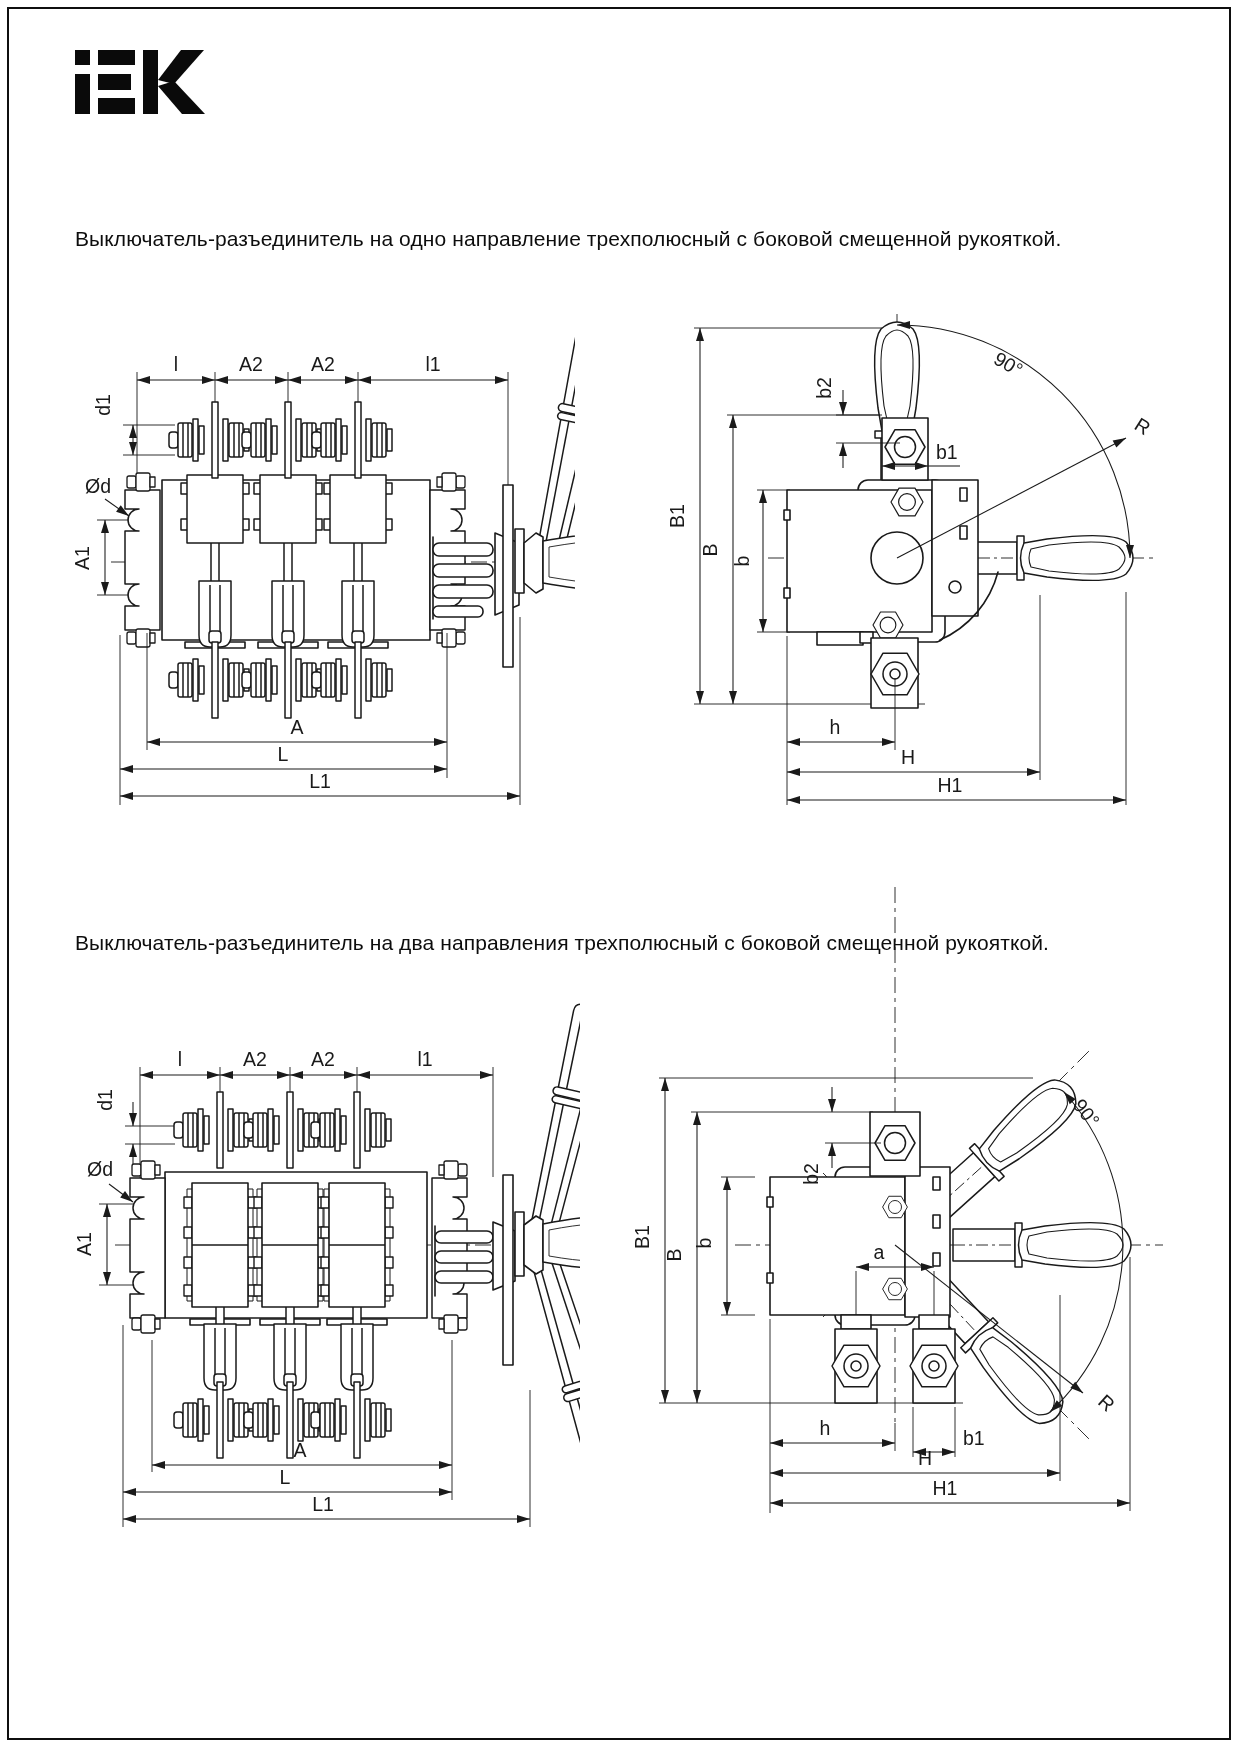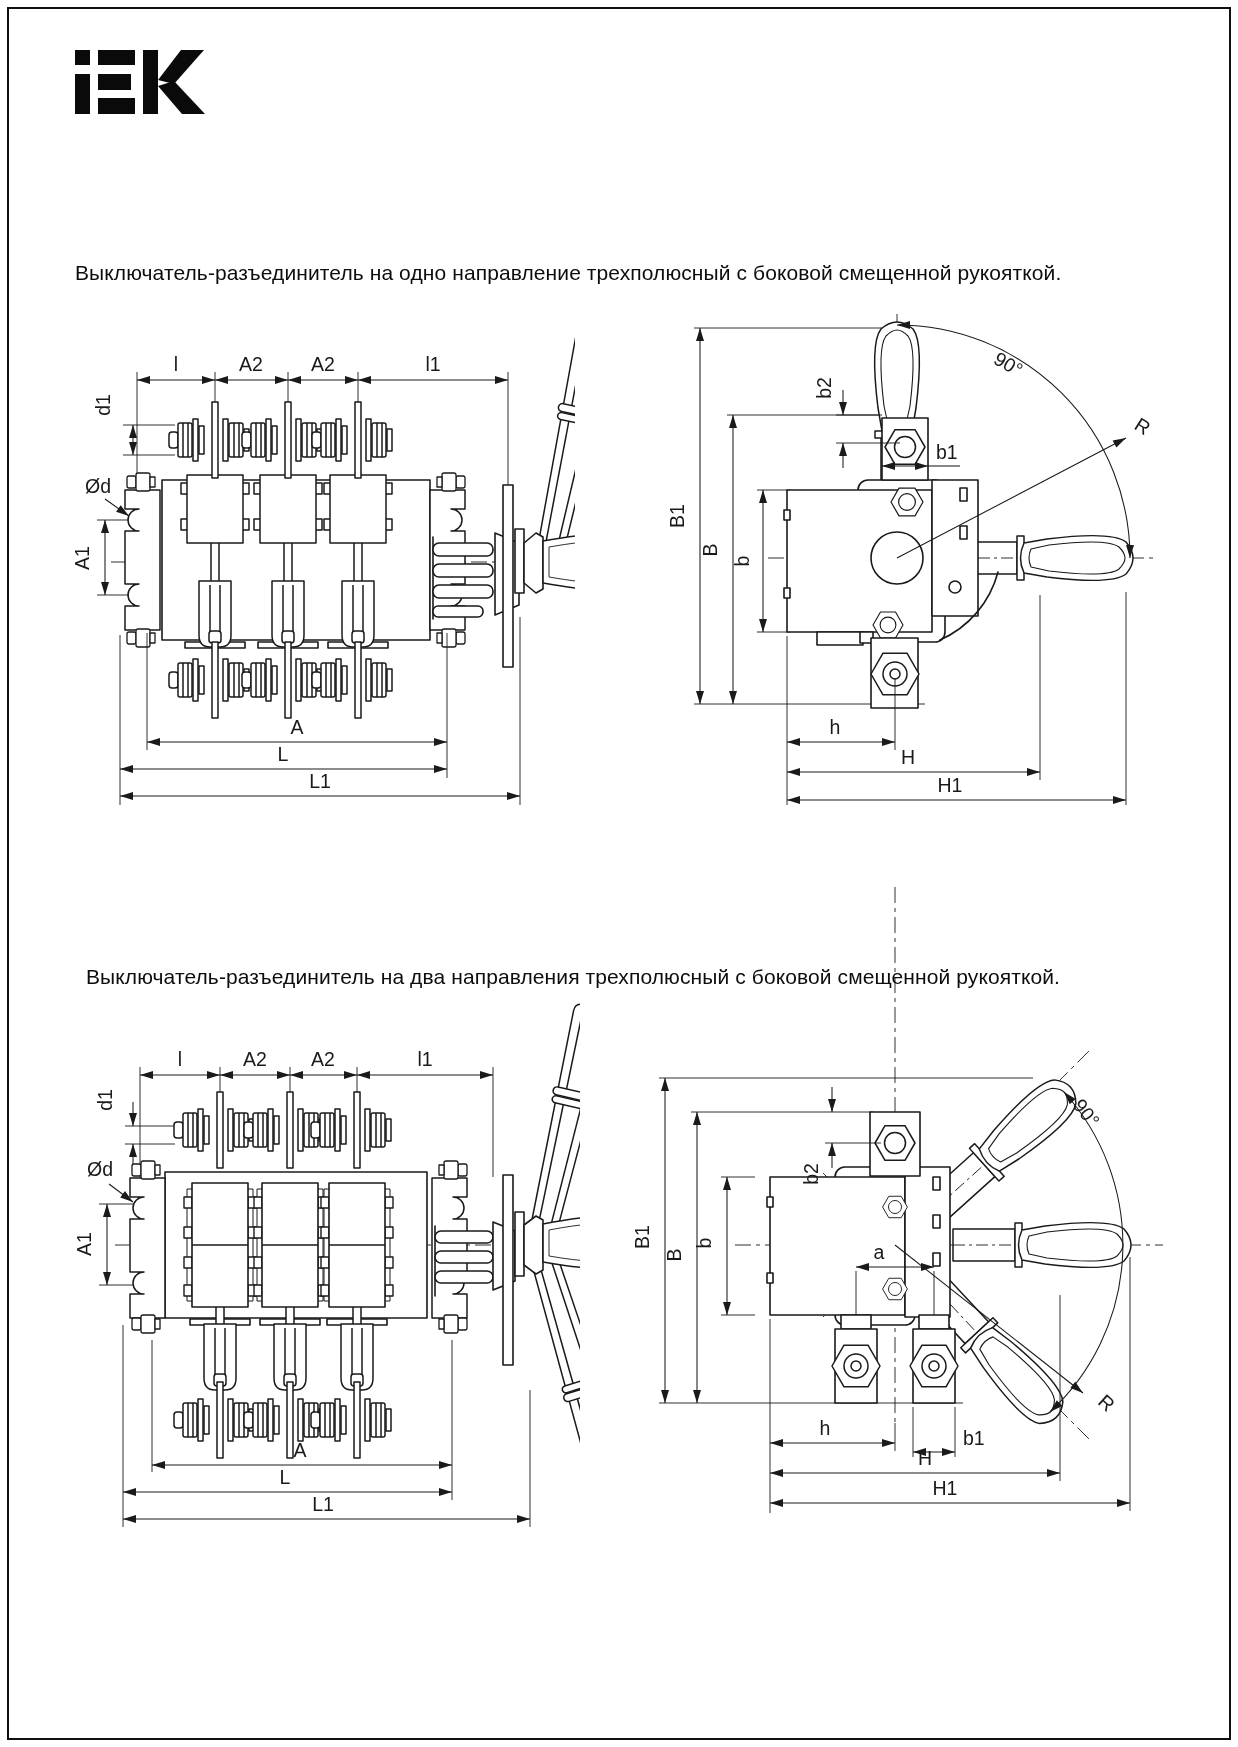--- a/index.html
+++ b/index.html
@@ -1,20 +1,20 @@
 <!DOCTYPE html>
 <html><head>
 <meta charset="utf-8">
 <style>
   html,body{margin:0;padding:0;background:#e8e8e8;}
   #page{position:relative;width:1238px;height:1747px;background:#ffffff;overflow:hidden;
         font-family:"Liberation Sans",sans-serif;color:#111;}
   #frame{position:absolute;left:7px;top:7px;right:7px;bottom:7px;border:2px solid #0f0f0f;}
   .abs{position:absolute;}
-  .title{font-size:21px;letter-spacing:0.1px;white-space:nowrap;color:#0d0d0d;margin-top:34px;}
+  .title{font-size:21px;letter-spacing:0.1px;white-space:nowrap;color:#0d0d0d;}
   .caption{font-size:21px;white-space:nowrap;color:#0d0d0d;}
   svg{display:block;}
   .s {fill:none;stroke:#1a1a1a;stroke-width:1.6;stroke-linejoin:round;stroke-linecap:round;}
   .sw{fill:#ffffff;stroke:#1a1a1a;stroke-width:1.6;stroke-linejoin:round;}
   .d {fill:none;stroke:#1a1a1a;stroke-width:1.05;}
   .thin{fill:none;stroke:#1a1a1a;stroke-width:0.9;}
   .cl{fill:none;stroke:#1a1a1a;stroke-width:0.9;stroke-dasharray:16 5 4 5;}
   .t {font-family:"Liberation Sans",sans-serif;font-size:19.5px;fill:#1a1a1a;text-anchor:middle;}
   .ts{font-family:"Liberation Sans",sans-serif;font-size:19.5px;fill:#1a1a1a;text-anchor:start;}
 </style>
@@ -255,21 +255,21 @@
 
     <path class="thin" d="M177,356 V530 M285,398 V470 M430,315 V500 M516,312 V528"></path>
     <line class="d" x1="177" y1="462" x2="285" y2="462" marker-start="url(#arr)" marker-end="url(#arr)"></line>
     <text class="t" x="225" y="454">h</text>
     <line class="d" x1="177" y1="492" x2="430" y2="492" marker-start="url(#arr)" marker-end="url(#arr)"></line>
     <text class="t" x="298" y="484">H</text>
     <line class="d" x1="177" y1="520" x2="516" y2="520" marker-start="url(#arr)" marker-end="url(#arr)"></line>
     <text class="t" x="340" y="512">H1</text>
   </svg>
 
-  <div class="abs title" style="left:86px;top:931px">Выключатель-разъединитель на два направления трехполюсный с боковой смещенной рукояткой.</div>
+  <div class="abs title" style="left:75px;top:931px">Выключатель-разъединитель на два направления трехполюсный с боковой смещенной рукояткой.</div>
 
   <svg class="abs" style="left:75px;top:950px" width="505" height="580" viewBox="0 0 505 580">
     <path class="thin" d="M65,117 V230 M145,117 V150 M215,117 V150 M282,117 V150 M418,117 V227"></path>
     <line class="d" x1="65" y1="125" x2="145" y2="125" marker-start="url(#arr)" marker-end="url(#arr)"></line>
     <line class="d" x1="145" y1="125" x2="215" y2="125" marker-start="url(#arr)" marker-end="url(#arr)"></line>
     <line class="d" x1="215" y1="125" x2="282" y2="125" marker-start="url(#arr)" marker-end="url(#arr)"></line>
     <line class="d" x1="282" y1="125" x2="418" y2="125" marker-start="url(#arr)" marker-end="url(#arr)"></line>
     <text class="t" x="105" y="116">l</text>
     <text class="t" x="180" y="116">A2</text>
     <text class="t" x="248" y="116">A2</text>

